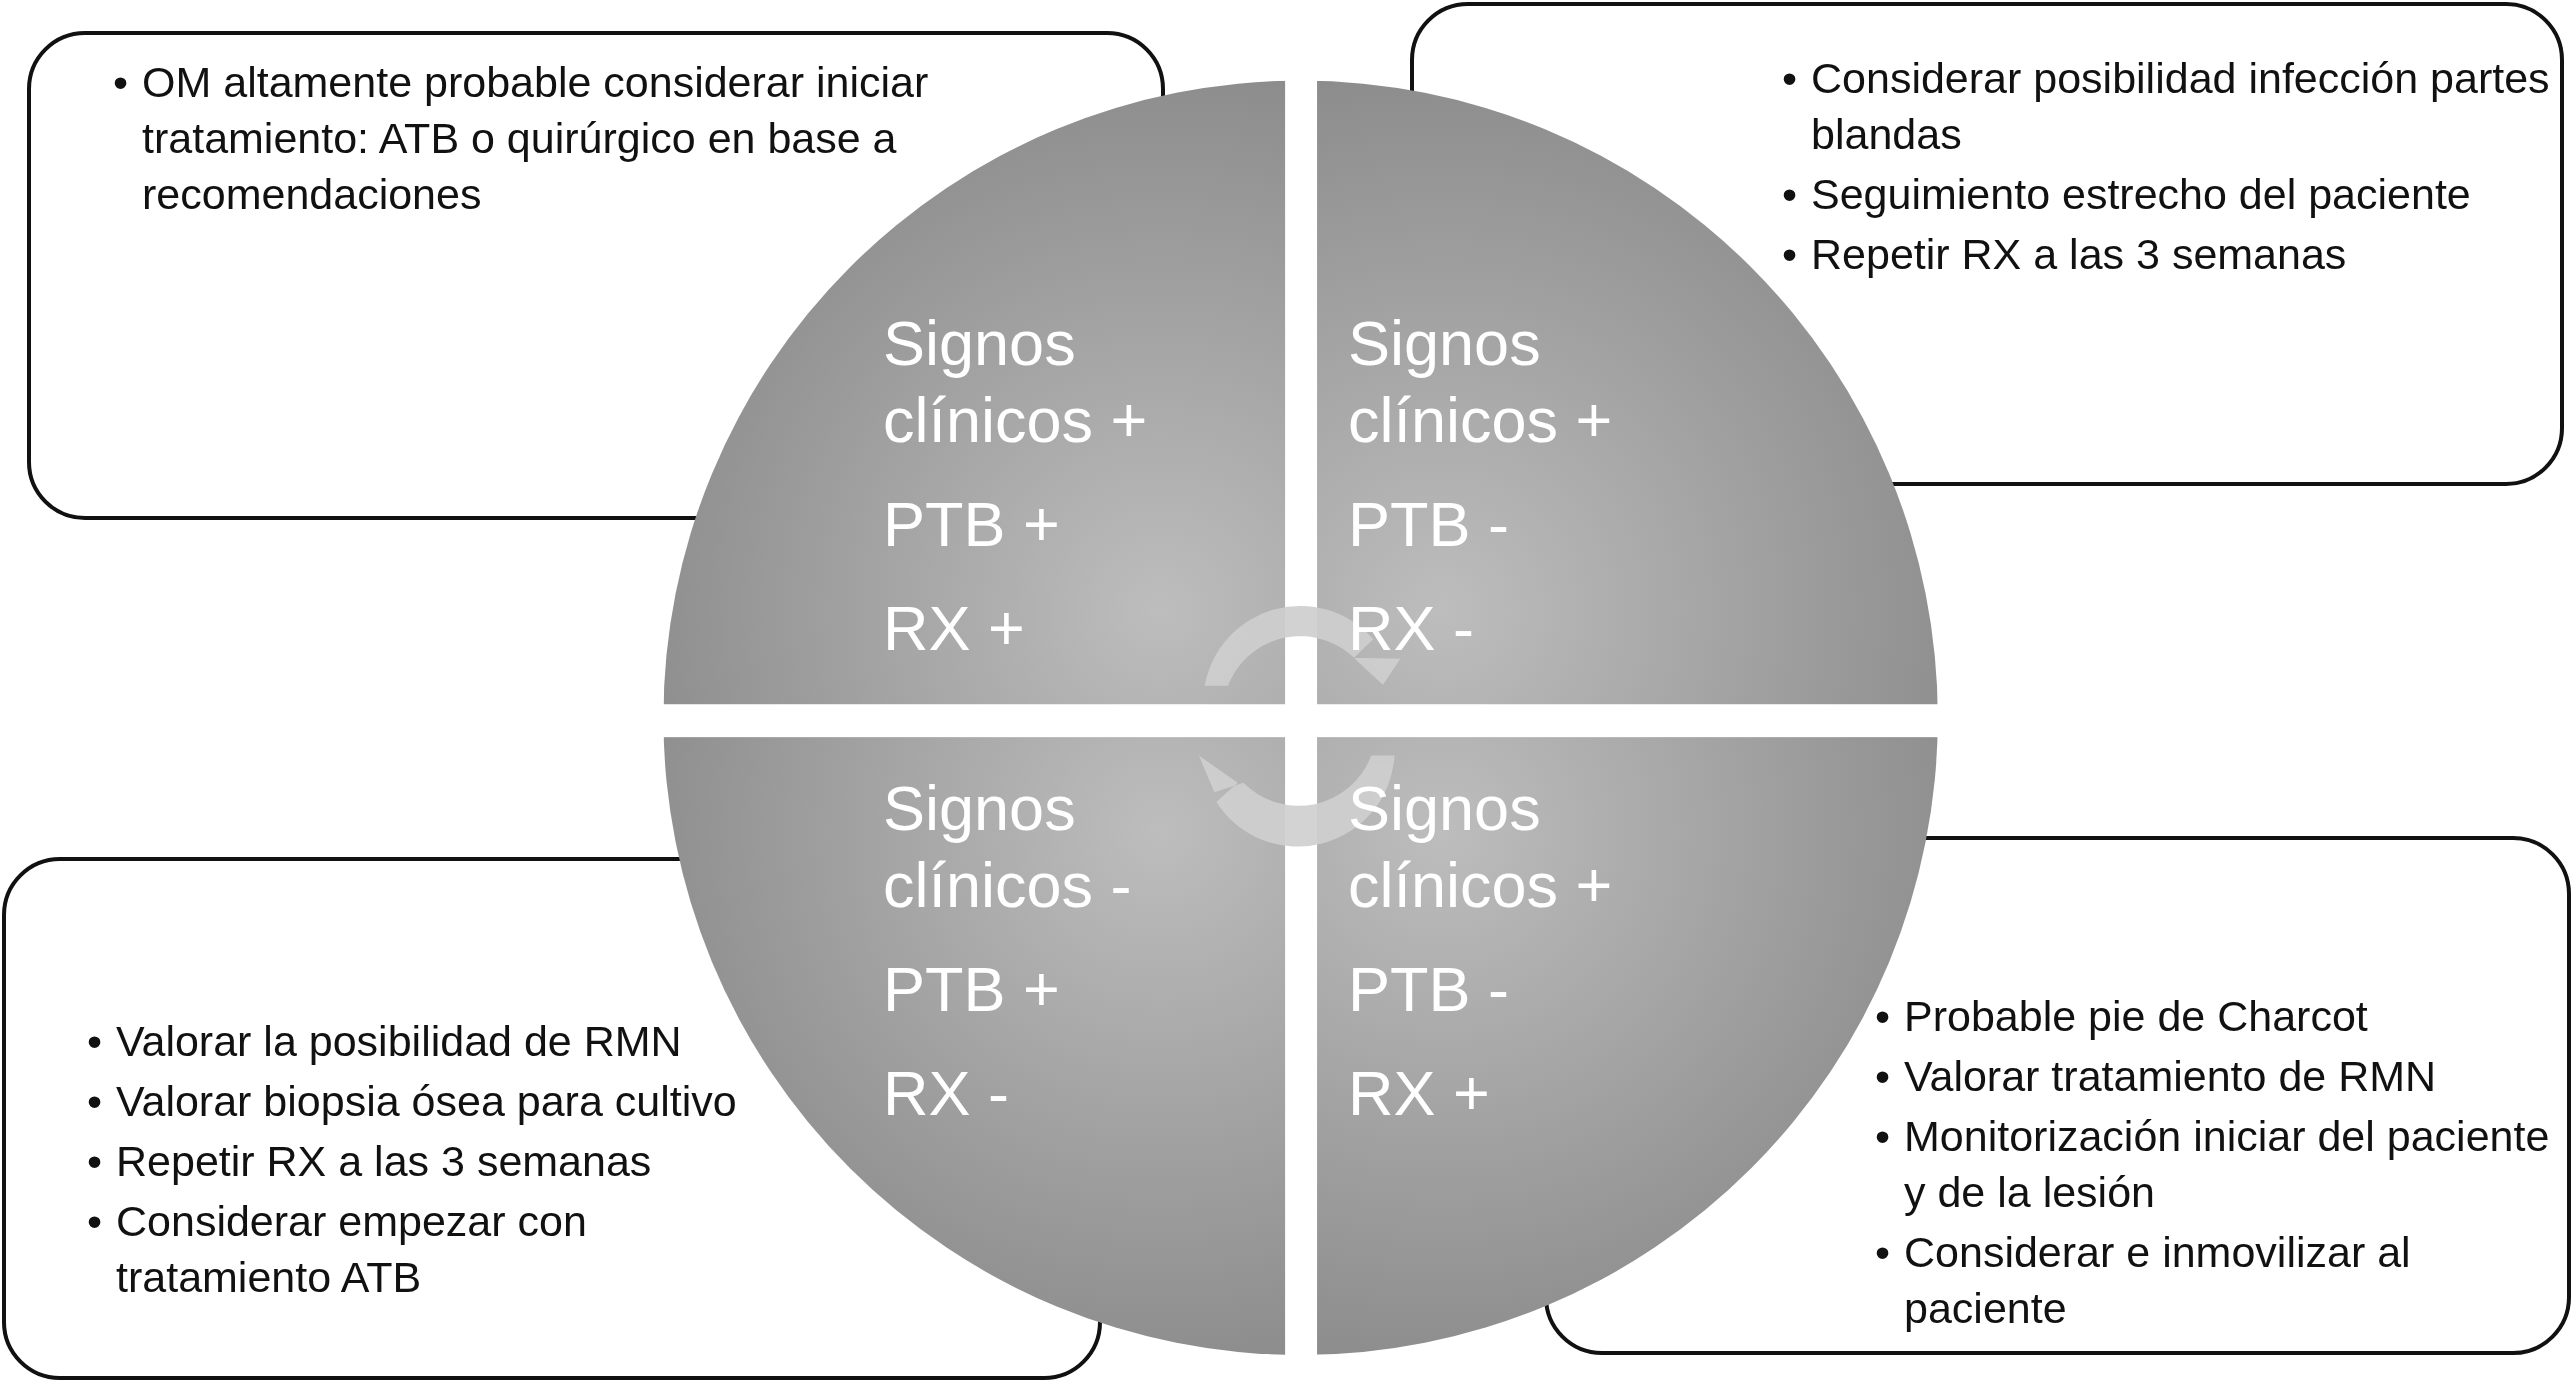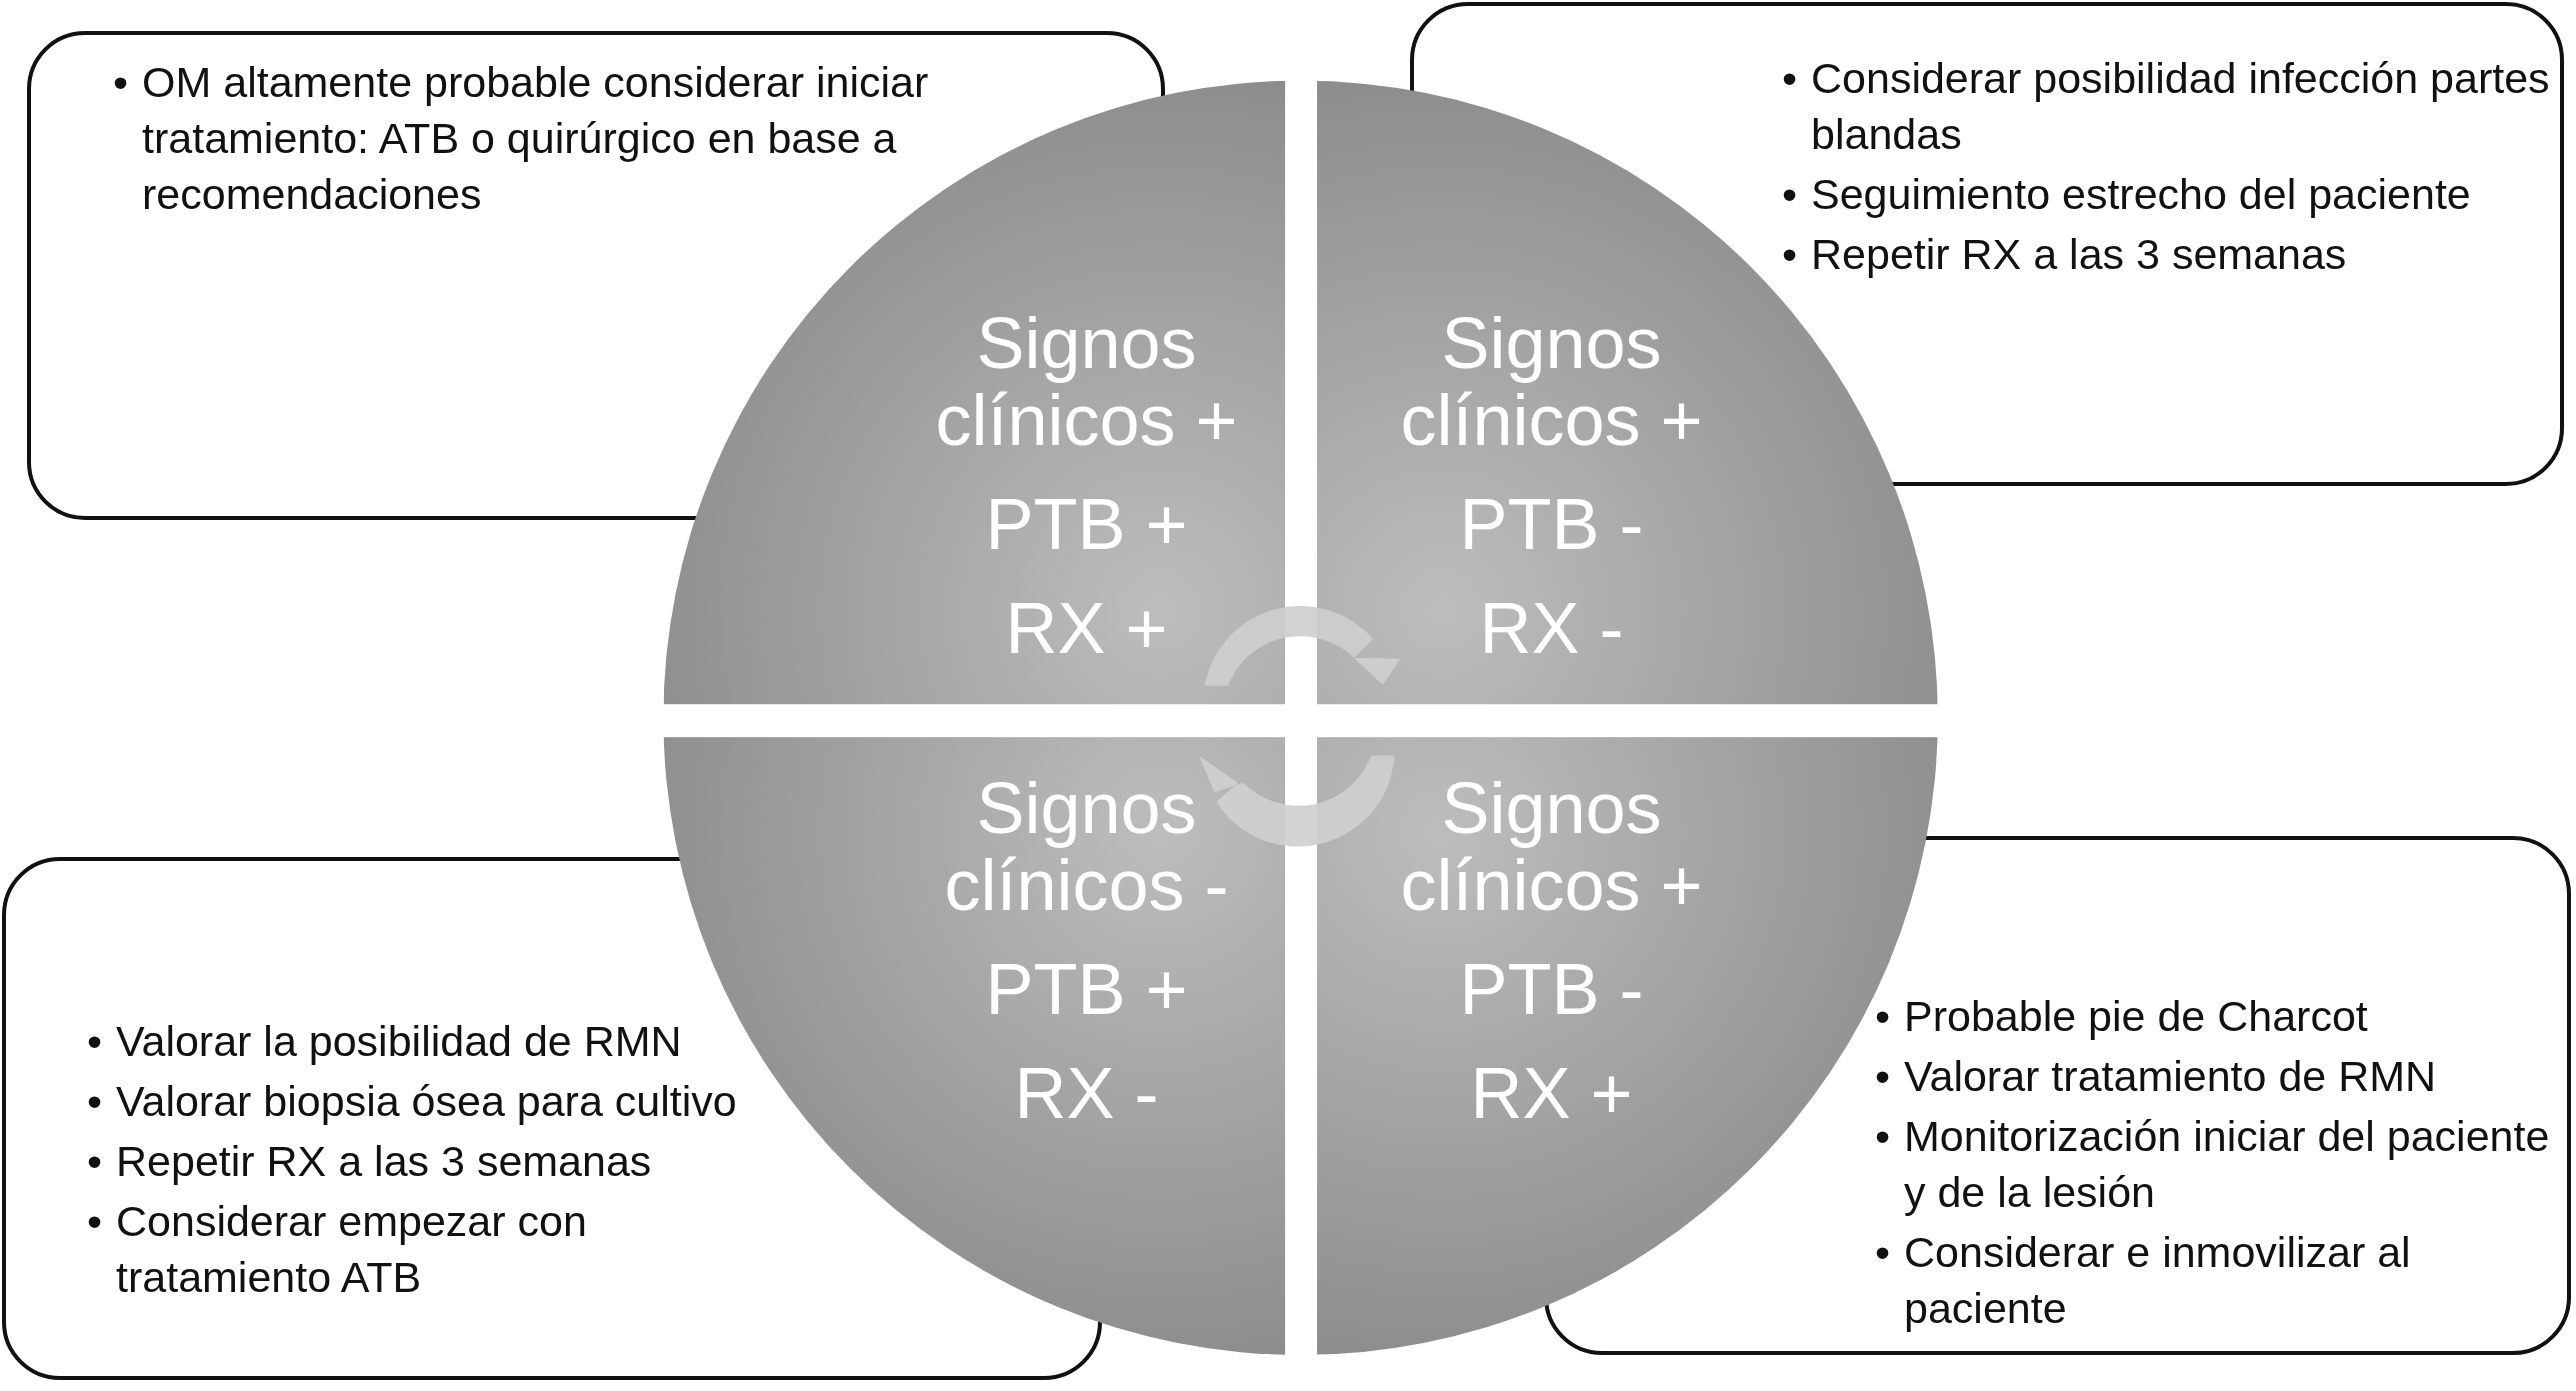--- a/index.html
+++ b/index.html
@@ -13,21 +13,21 @@
     .bullets { position: absolute; margin: 0; padding: 0; list-style: none;
                font-size: 43px; line-height: 56px; color: #111; }
     .bullets li { position: relative; padding-left: 31px; margin-bottom: 3.9px; }
     .bullets li::before { content: "\2022"; position: absolute; left: 1.9px; top: 0; }
     .b-tl { left: 111px; top: 54px; width: 872px; }
     .b-tr { left: 1780px; top: 42px; width: 775px; margin-top: 8px; }
     .b-bl { left: 85px; top: 1013px; width: 717px; }
     .b-br { left: 1873px; top: 988px; width: 678px; }
     .b-tl li { margin-bottom: 0; }
     svg.circle { position: absolute; left: 0; top: 0; }
-    .qtext { position: absolute; color: #ffffff; font-size: 72px; text-align: center;
+    .qtext { position: absolute; color: #ffffff; font-size: 63px; 
              line-height: 77px; width: 407px; }
     .qtext .l1 { display: block; }
     .qtext .l2 { display: block; margin-bottom: 27px; }
     .qtext .l3 { display: block; margin-bottom: 27px; }
     .qtext .l4 { display: block; }
     .q-tl { left: 883px; top: 305px; }
     .q-tr { left: 1348px; top: 305px; }
     .q-bl { left: 883px; top: 770px; }
     .q-br { left: 1348px; top: 770px; }
   </style>

